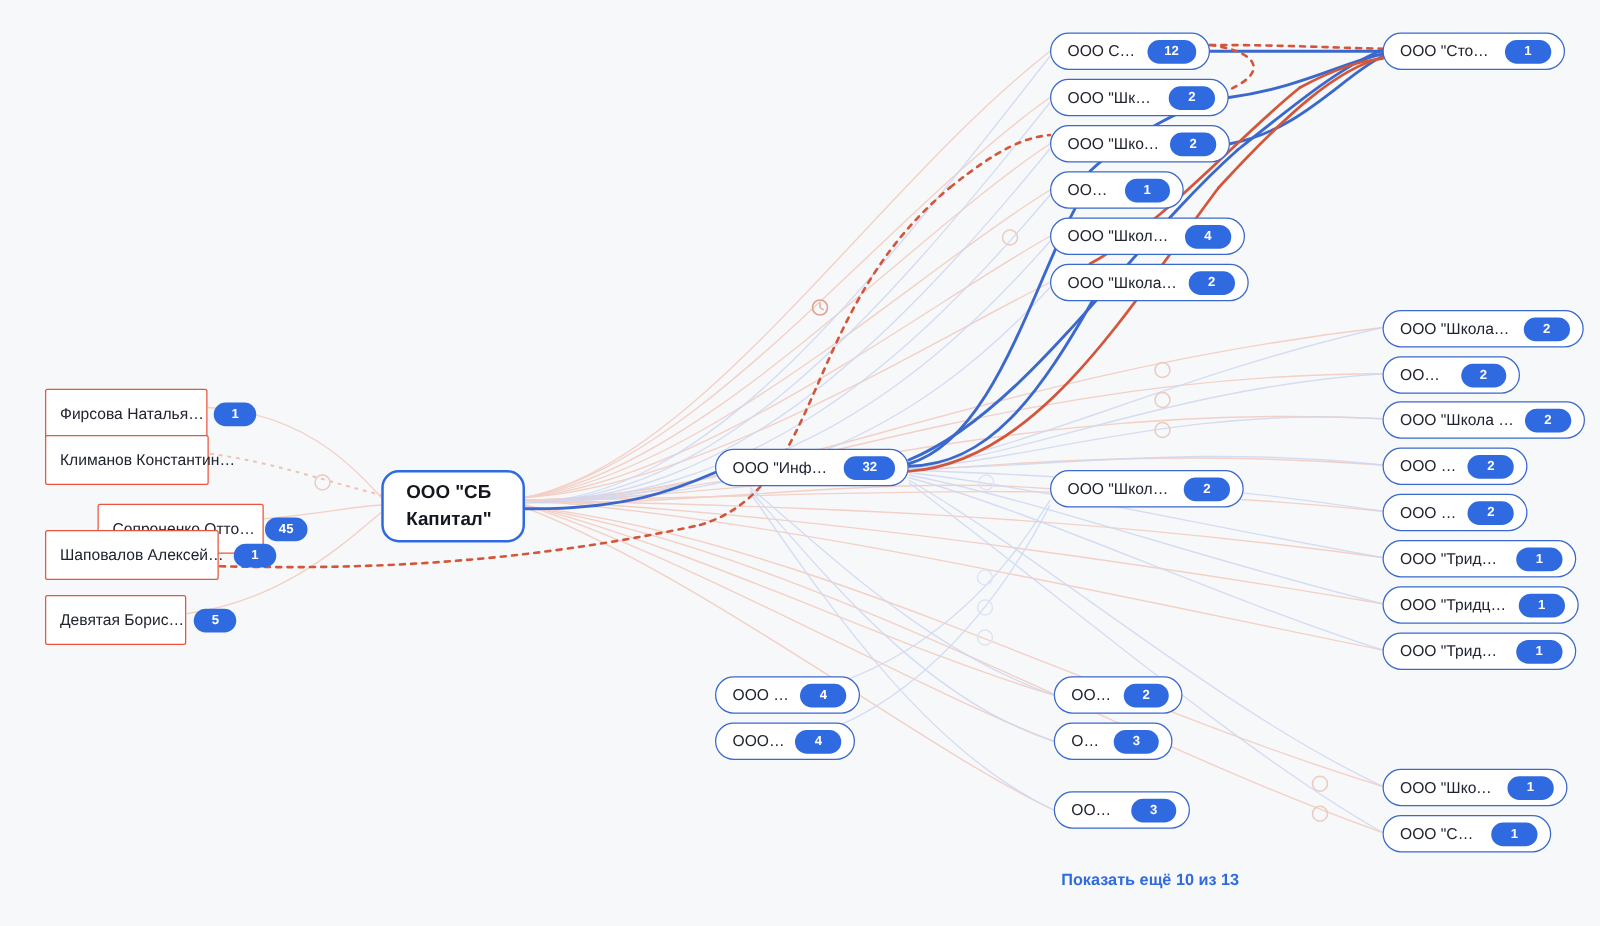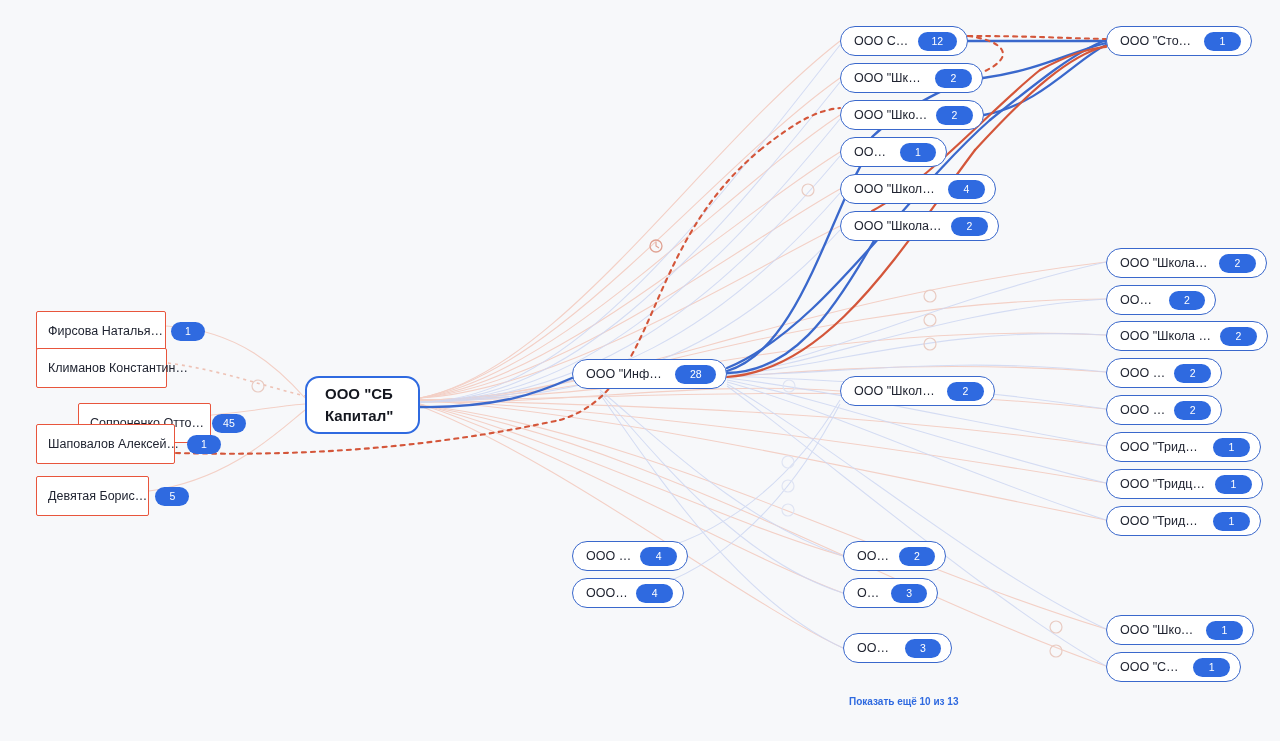--- a/index.html
+++ b/index.html
@@ -30,21 +30,21 @@
   .node .lbl{
     font-size:12.5px;color:#202431;line-height:1;
     overflow:hidden;text-overflow:ellipsis;
   }
   .badge{
     display:inline-flex;align-items:center;justify-content:center;
     min-width:19px;height:19px;padding:0 17px;
     margin-left:8px;
     border-radius:999px;
     background:#2f6ae0;color:#fff;
-    font-size:10.5px;font-weight:normal;line-height:1;
+    font-size:10.5px;font-weight:bold;line-height:1;
     box-sizing:border-box;
   }
 
   
   .pnode{
     position:absolute;
     box-sizing:border-box;
     display:flex;align-items:center;
     background:#ffffff;
     border:1.4px solid #e8553c;
@@ -70,21 +70,21 @@
     padding:0 0 0 18px;
     z-index:6;cursor:pointer;
   }
   .center-node .l1,.center-node .l2{
     font-size:15px;font-weight:bold;color:#14171f;line-height:1.5;
   }
 
   
   .more-link{
     position:absolute;left:849px;top:696px;
-    font-size:10px;font-weight:bold;color:#2f6ae0;
+    font-size:13px;font-weight:bold;color:#2f6ae0;
     cursor:pointer;white-space:nowrap;z-index:7;
   }
 </style>
 </head>
 <body>
 
 <div id="graph">
 
   <svg class="edges" viewBox="0 0 1280 741">
 
@@ -249,21 +249,21 @@
       <div class="node" style="left: 843px; top: 578px; width: 95px;">
         <span class="lbl">ООО "Школа…</span>
         <span class="badge">3</span>
       </div>
       <div class="node" style="left: 843px; top: 633px; width: 109px;">
         <span class="lbl">ООО "Школа на…</span>
         <span class="badge">3</span>
       </div>
       <div class="node" style="left: 572px; top: 359px; width: 155px;">
         <span class="lbl">ООО "Инфраструктура…</span>
-        <span class="badge">28</span>
+        <span class="badge">32</span>
       </div>
       <div class="node" style="left: 572px; top: 541px; width: 116px;">
         <span class="lbl">ООО "Школа на…</span>
         <span class="badge">4</span>
       </div>
       <div class="node" style="left: 572px; top: 578px; width: 112px;">
         <span class="lbl">ООО "СБ Трейд"</span>
         <span class="badge">4</span>
       </div>
       <div class="node" style="left: 1106px; top: 26px; width: 146px;">

